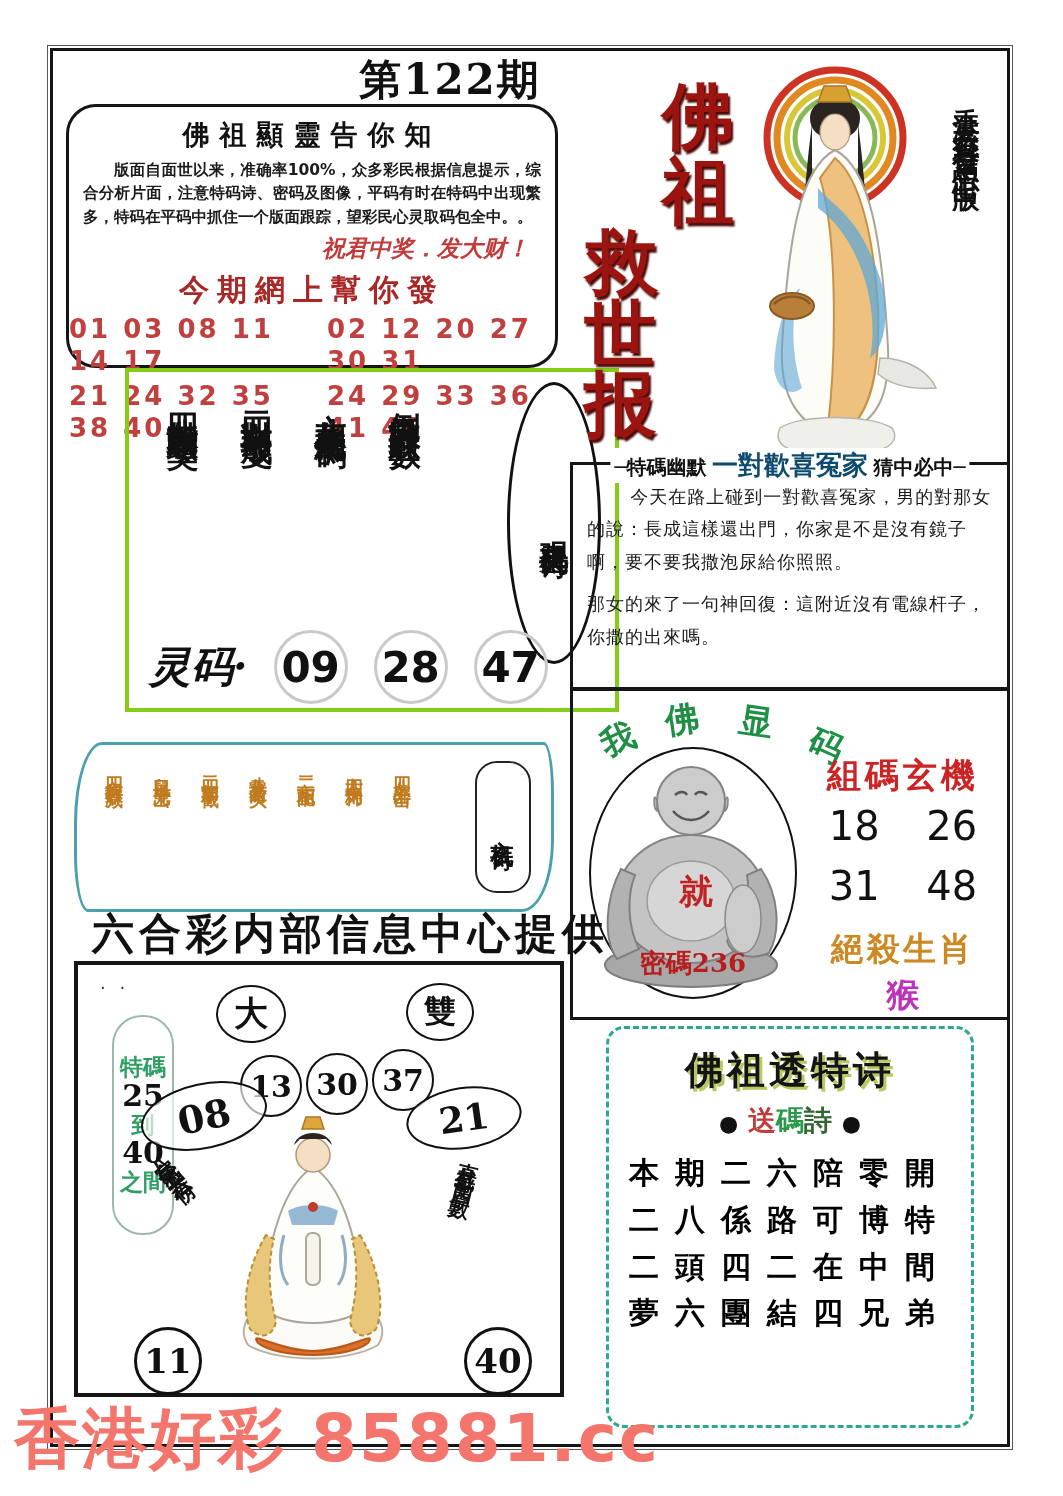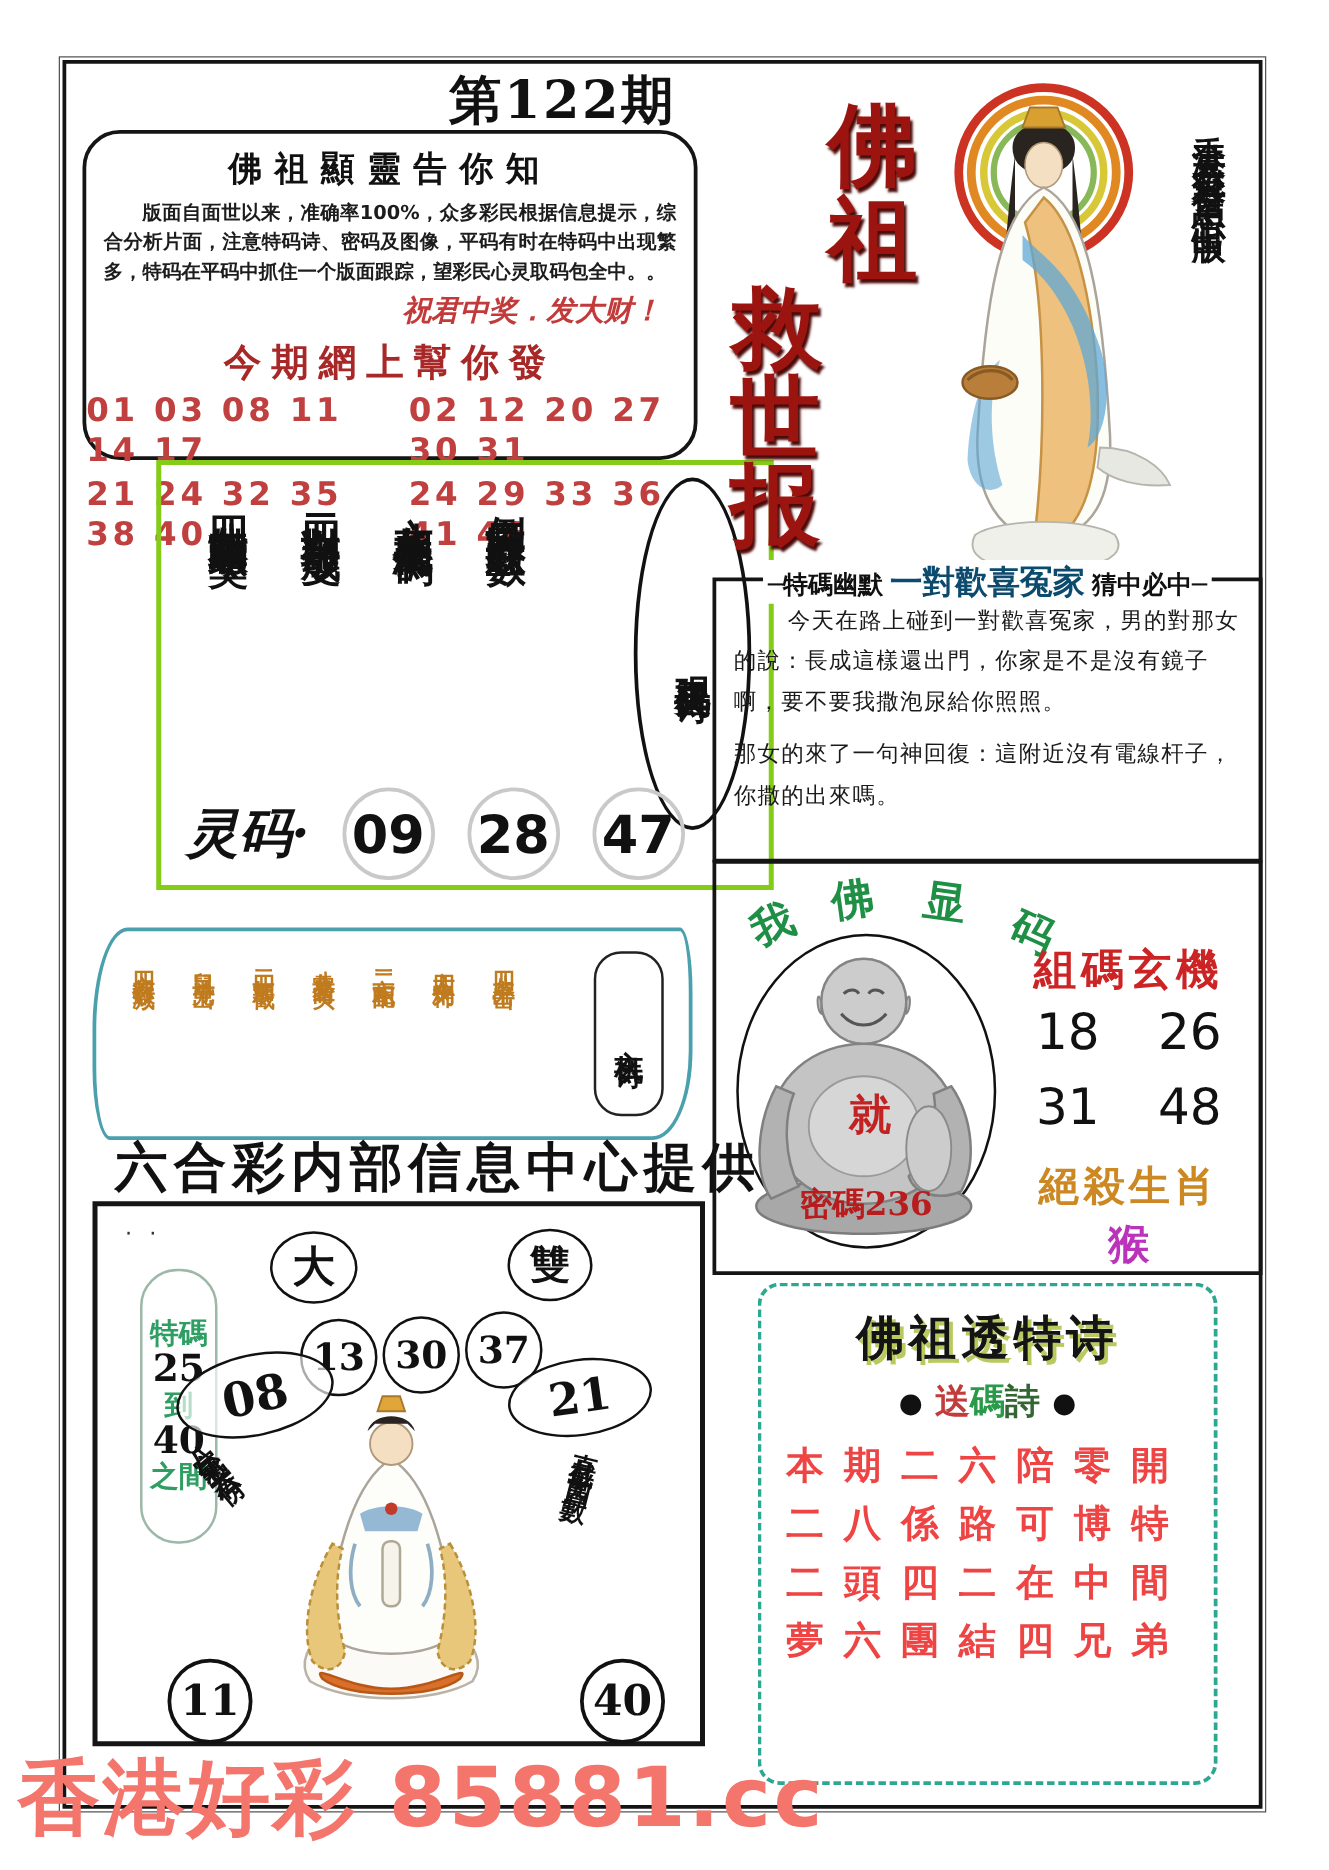--- a/index.html
+++ b/index.html
@@ -80,21 +80,21 @@
   .bn0{top:112px;} .bn1{top:172px;}
   .juesha{position:absolute;left:232px;top:236px;width:196px;text-align:center;font-size:33px;font-weight:bold;color:#cc8822;letter-spacing:3px;}
   .zodiac{position:absolute;left:232px;top:282px;width:196px;text-align:center;font-size:33px;font-weight:bold;color:#bb33bb;}
   
   .poem{left:606px;top:1026px;width:362px;height:396px;border:3px dashed #2ca892;border-radius:18px;}
   .poem-title{margin-top:16px;text-align:center;font-size:38px;font-weight:bold;letter-spacing:4px;color:#141414;text-shadow:3px 3px 0 #b9c95e;}
   .poem-sub{margin-top:6px;text-align:center;font-size:28px;font-weight:bold;}
   .poem-sub .dot{color:#111;font-size:22px;vertical-align:middle;}
   .poem-sub .s0{color:#c23c3c;} .poem-sub .s1{color:#2a9a4a;} .poem-sub .s2{color:#336633;}
   .poem-rows{margin-top:10px;text-align:center;}
-  .poem-row{font-size:30px;font-weight:bold;color:#ef4444;letter-spacing:16px;line-height:1.56;white-space:nowrap;}
+  .poem-row{font-size:30px;font-weight:bold;color:#000000;letter-spacing:16px;line-height:1.56;white-space:nowrap;}
   
   .watermark{left:14px;top:1394px;font-size:66px;font-weight:bold;color:#f3756c;letter-spacing:2px;white-space:nowrap;z-index:40;}
 </style>
 </head>
 <body>
 
 <div class="page">
 
   <div class="abs frame"></div>
 

